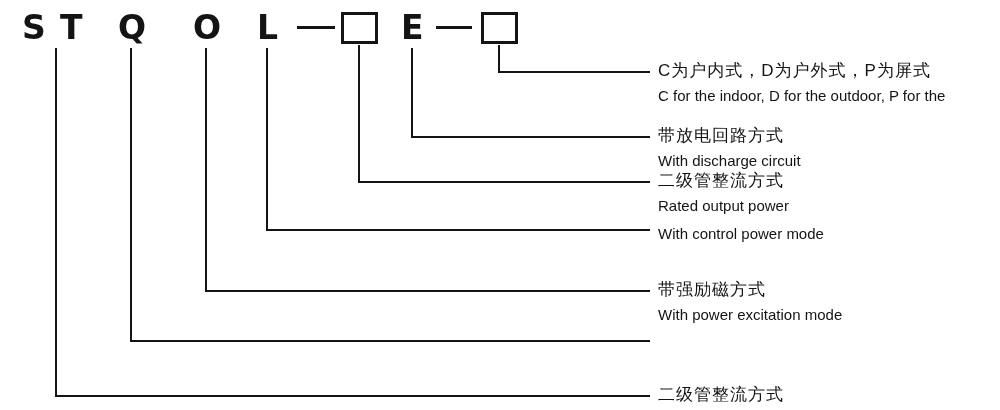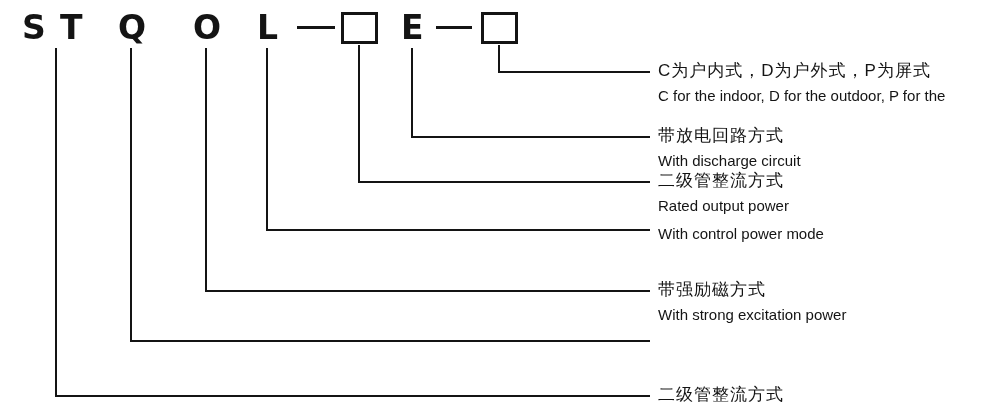--- a/index.html
+++ b/index.html
@@ -105,21 +105,21 @@
     <div class="zh">二级管整流方式</div>
     <div class="en">Rated output power</div>
   </div>
 
   <div class="label-row" style="top:219px">
     <div class="en">With control power mode</div>
   </div>
 
   <div class="label-row" style="top:280px">
     <div class="zh">带强励磁方式</div>
-    <div class="en">With strong excitation power</div>
+    <div class="en">With power excitation mode</div>
   </div>
 
   <div class="label-row" style="top:330px">
   </div>
 
   <div class="label-row" style="top:385px">
     <div class="zh">二级管整流方式</div>
   </div>
 
 </div>

